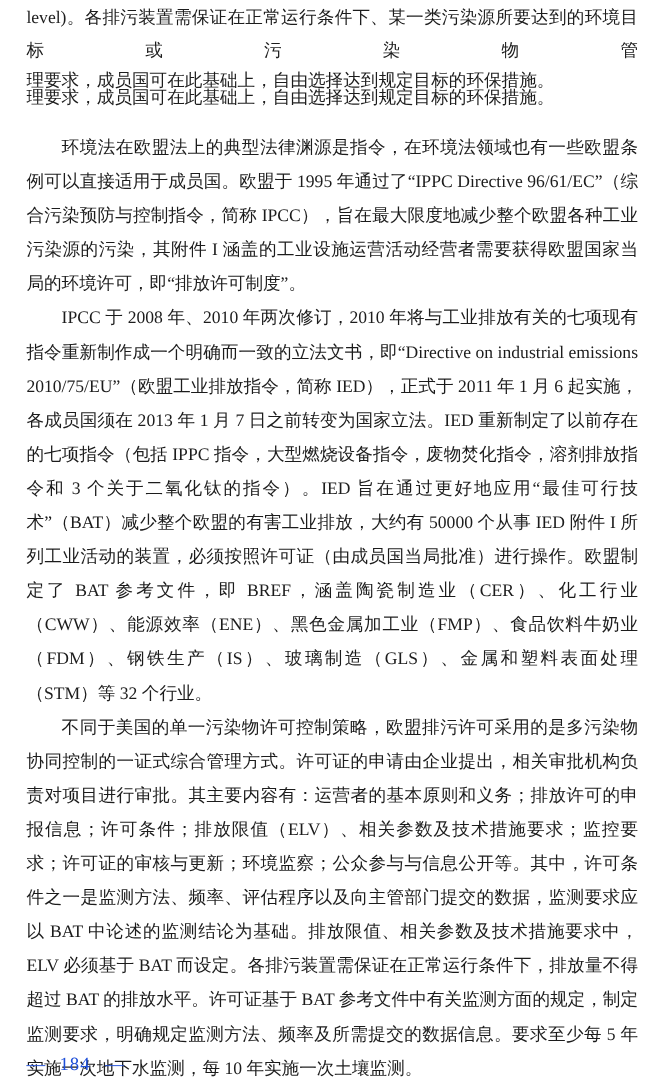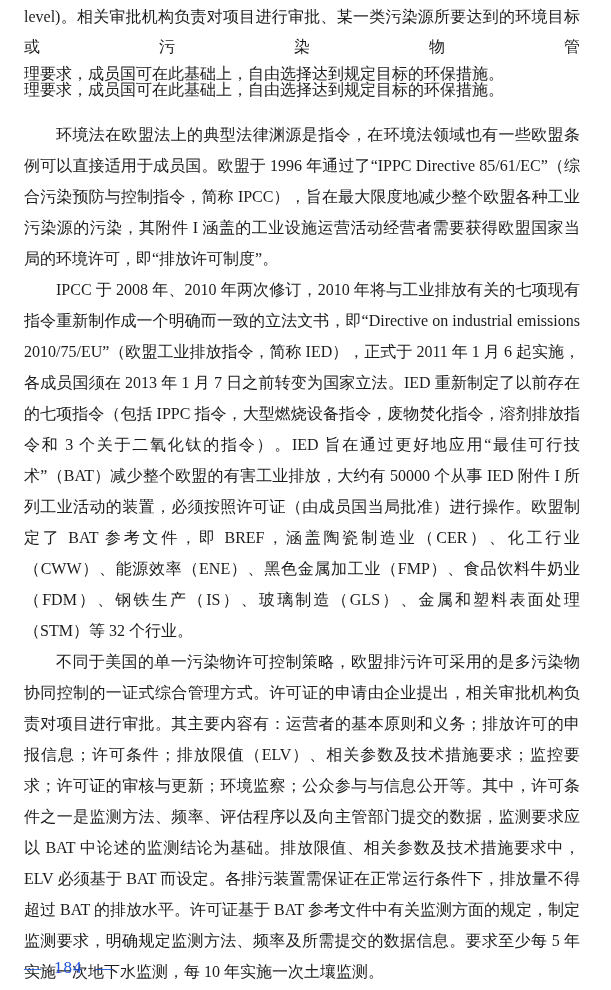--- a/index.html
+++ b/index.html
@@ -63,25 +63,25 @@
   .footer .pnum {
     margin: 0 13px;
     letter-spacing: 1px;
   }
 </style>
 </head>
 <body>
 
 <div class="page">
   <div class="body-text">
-    <p class="cont-line">level)。相关审批机构负责对项目进行审批、某一类污染源所要达到的环境目标或污染物管</p>
+    <p class="cont-line">level)。各排污装置需保证在正常运行条件下、某一类污染源所要达到的环境目标或污染物管</p>
     <p class="dup-line first">理要求，成员国可在此基础上，自由选择达到规定目标的环保措施。</p>
     <p class="dup-line">理要求，成员国可在此基础上，自由选择达到规定目标的环保措施。</p>
 
-    <p class="para after-gap">环境法在欧盟法上的典型法律渊源是指令，在环境法领域也有一些欧盟条例可以直接适用于成员国。欧盟于 1996 年通过了“IPPC Directive 85/61/EC”（综合污染预防与控制指令，简称 IPCC），旨在最大限度地减少整个欧盟各种工业污染源的污染，其附件 I 涵盖的工业设施运营活动经营者需要获得欧盟国家当局的环境许可，即“排放许可制度”。</p>
+    <p class="para after-gap">环境法在欧盟法上的典型法律渊源是指令，在环境法领域也有一些欧盟条例可以直接适用于成员国。欧盟于 1995 年通过了“IPPC Directive 96/61/EC”（综合污染预防与控制指令，简称 IPCC），旨在最大限度地减少整个欧盟各种工业污染源的污染，其附件 I 涵盖的工业设施运营活动经营者需要获得欧盟国家当局的环境许可，即“排放许可制度”。</p>
     <p class="para">IPCC 于 2008 年、2010 年两次修订，2010 年将与工业排放有关的七项现有指令重新制作成一个明确而一致的立法文书，即“Directive on industrial emissions 2010/75/EU”（欧盟工业排放指令，简称 IED），正式于 2011 年 1 月 6 起实施，各成员国须在 2013 年 1 月 7 日之前转变为国家立法。IED 重新制定了以前存在的七项指令（包括 IPPC 指令，大型燃烧设备指令，废物焚化指令，溶剂排放指令和 3 个关于二氧化钛的指令）。IED 旨在通过更好地应用“最佳可行技术”（BAT）减少整个欧盟的有害工业排放，大约有 50000 个从事 IED 附件 I 所列工业活动的装置，必须按照许可证（由成员国当局批准）进行操作。欧盟制定了 BAT 参考文件，即 BREF，涵盖陶瓷制造业（CER）、化工行业（CWW）、能源效率（ENE）、黑色金属加工业（FMP）、食品饮料牛奶业（FDM）、钢铁生产（IS）、玻璃制造（GLS）、金属和塑料表面处理（STM）等 32 个行业。</p>
     <p class="para">不同于美国的单一污染物许可控制策略，欧盟排污许可采用的是多污染物协同控制的一证式综合管理方式。许可证的申请由企业提出，相关审批机构负责对项目进行审批。其主要内容有：运营者的基本原则和义务；排放许可的申报信息；许可条件；排放限值（ELV）、相关参数及技术措施要求；监控要求；许可证的审核与更新；环境监察；公众参与与信息公开等。其中，许可条件之一是监测方法、频率、评估程序以及向主管部门提交的数据，监测要求应以 BAT 中论述的监测结论为基础。排放限值、相关参数及技术措施要求中，ELV 必须基于 BAT 而设定。各排污装置需保证在正常运行条件下，排放量不得超过 BAT 的排放水平。许可证基于 BAT 参考文件中有关监测方面的规定，制定监测要求，明确规定监测方法、频率及所需提交的数据信息。要求至少每 5 年实施一次地下水监测，每 10 年实施一次土壤监测。</p>
     <p class="para">欧盟委员会于 2012 年根据 IED 制定了“JRC Reference Report on Monitoring of emissions to air and water from IED installations”（JCR 关于监测装置中空气和水的排放参考报告，简称 ROM）。ROM 在监测总原则参考文件（MON REF [3，COM 2003]）基础上修订，其内容来自于以上一系列 BREF 文件，旨在提高工业设备监测数据的准确性、可靠性、代表性和可比</p>
   </div>
 
   <div class="footer">
     <span>—</span><span class="pnum">184</span><span>—</span>
   </div>
 </div>
 

